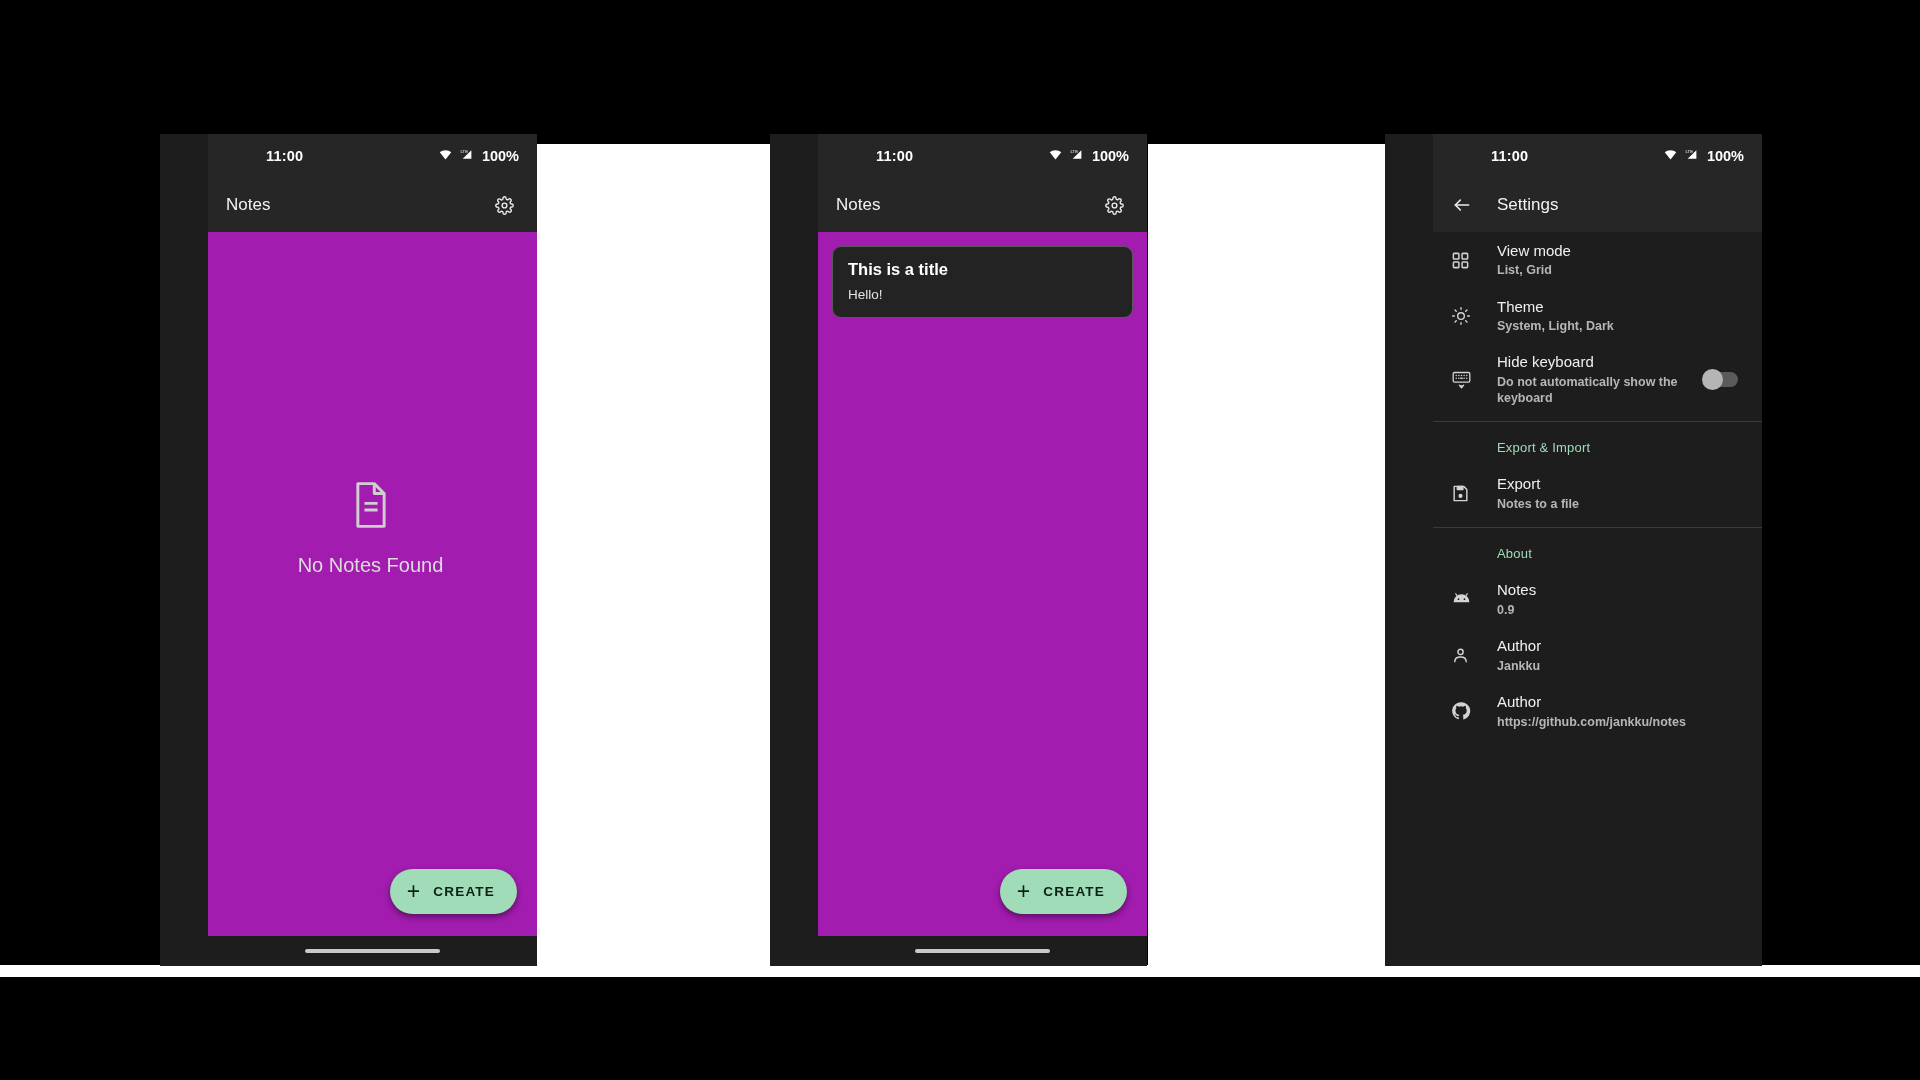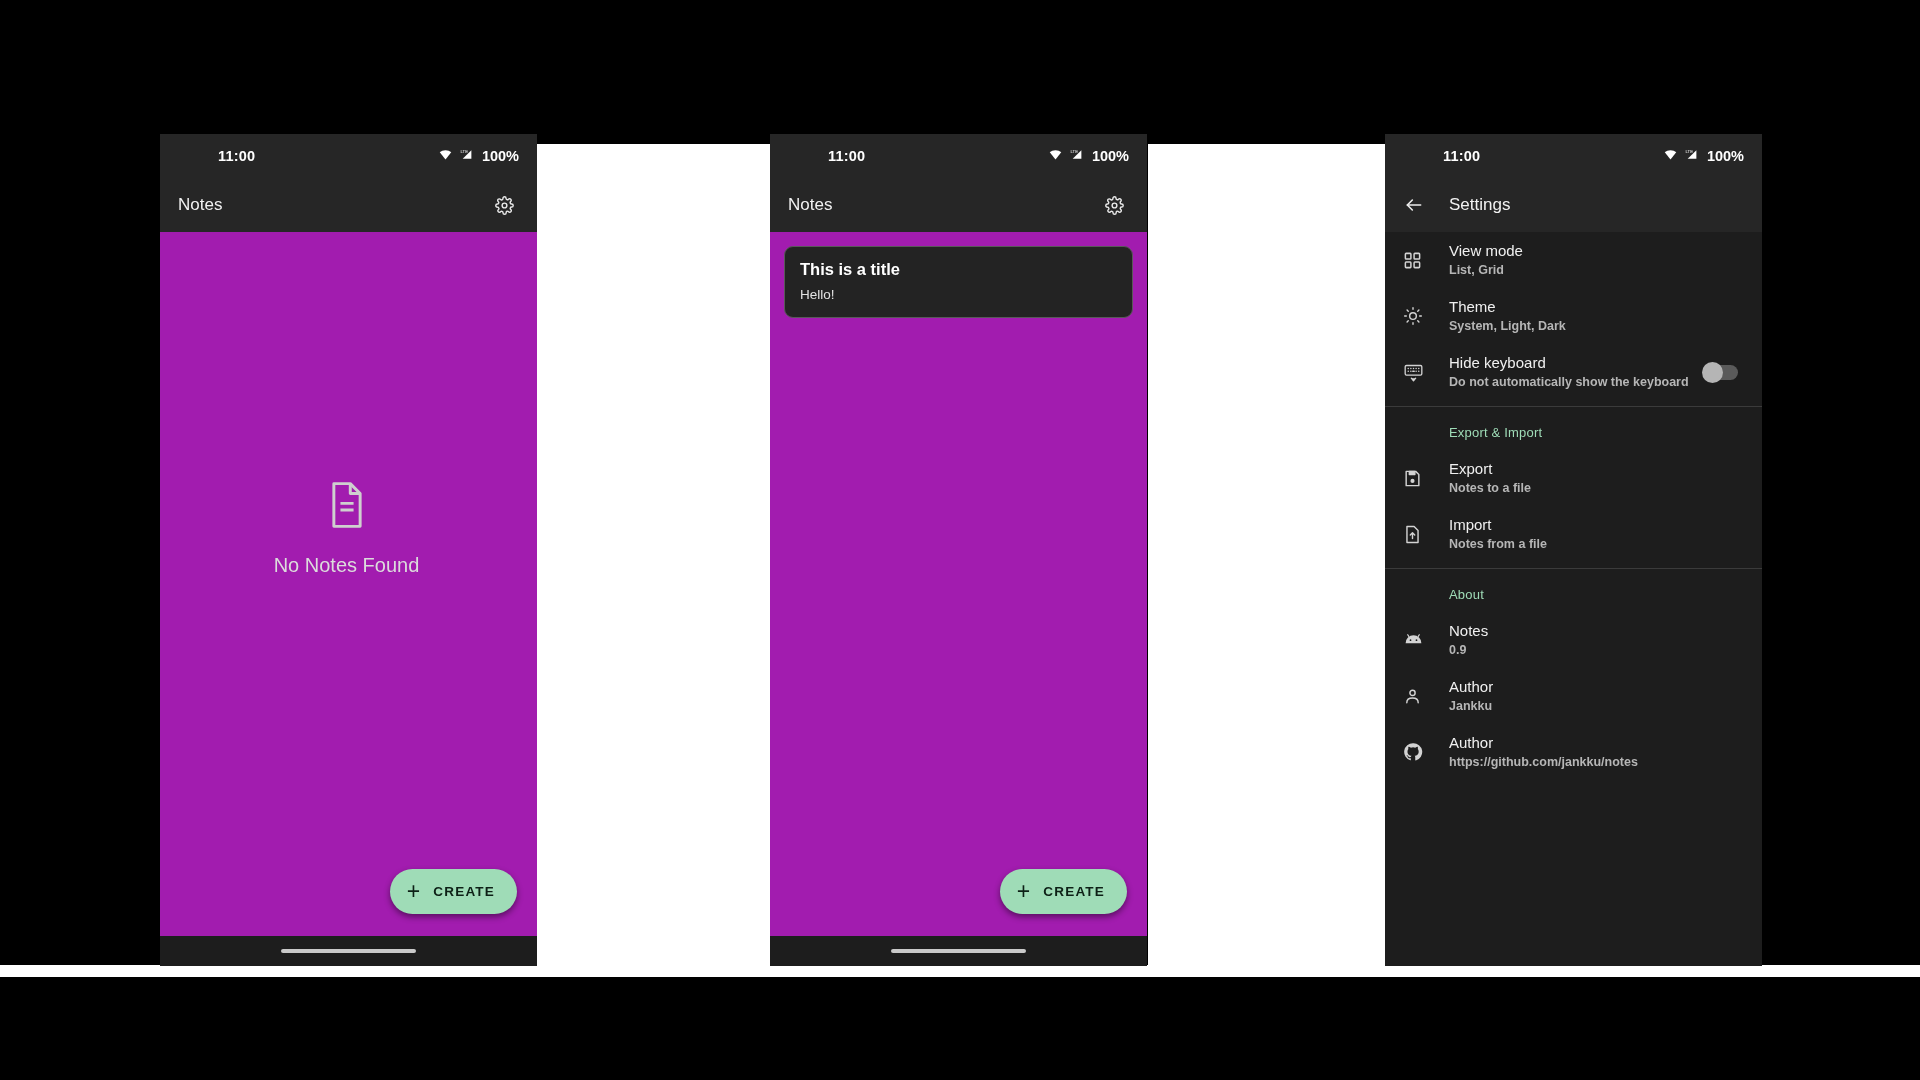--- a/index.html
+++ b/index.html
@@ -29,20 +29,21 @@
 
   
   .phone {
     position:absolute;
     top:134px;
     width:377px;
     height:832px;
     background:#1d1d1d;
     overflow:hidden;
     color:#e8e8e8;
+    padding-left:48px;
   }
   #phone1 { left:160px; }
   #phone2 { left:770px; }
   #phone3 { left:1385px; }
 
   
   .statusbar {
     position:relative;
     height:44px;
     background:#262626;
@@ -444,32 +445,20 @@
             <path d="M8 3h7v4H8Z" fill="#d3d3d3"></path>
             <circle cx="12" cy="15" r="2.6" fill="#d3d3d3" stroke="none"></circle>
           </svg>
         </span>
         <span class="pref-text">
           <span class="pref-title">Export</span>
           <span class="pref-summary" style="display:block">Notes to a file</span>
         </span>
       </div>
 
-      <div class="pref-row">
-        <span class="pref-icon">
-          <svg width="19" height="19" viewBox="0 0 24 24" fill="none" stroke="#d3d3d3" stroke-width="1.8" stroke-linejoin="round">
-            <path d="M5 2h9l5 5v15H5Z"></path>
-            <path d="M12 17v-7M9.2 12.6 12 9.8l2.8 2.8" stroke-linecap="round"></path>
-          </svg>
-        </span>
-        <span class="pref-text">
-          <span class="pref-title">Import</span>
-          <span class="pref-summary" style="display:block">Notes from a file</span>
-        </span>
-      </div>
 
       <div class="divider"></div>
 
       <div class="section-header">About</div>
 
       <div class="pref-row">
         <span class="pref-icon">
           <svg width="21" height="21" viewBox="0 0 24 24">
             <path fill="#d3d3d3" d="M3 15a9 9 0 0 1 18 0Z"></path>
             <circle cx="8.6" cy="11.6" r="1" fill="#1d1d1d"></circle>

